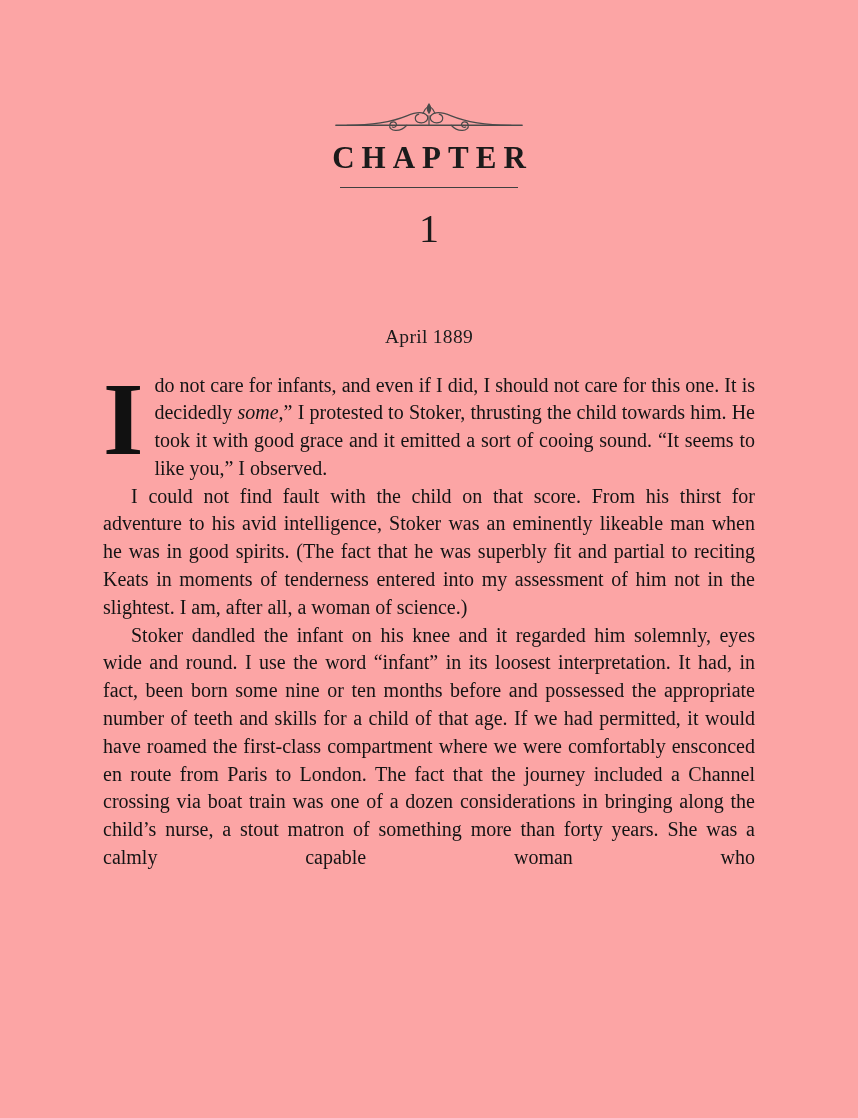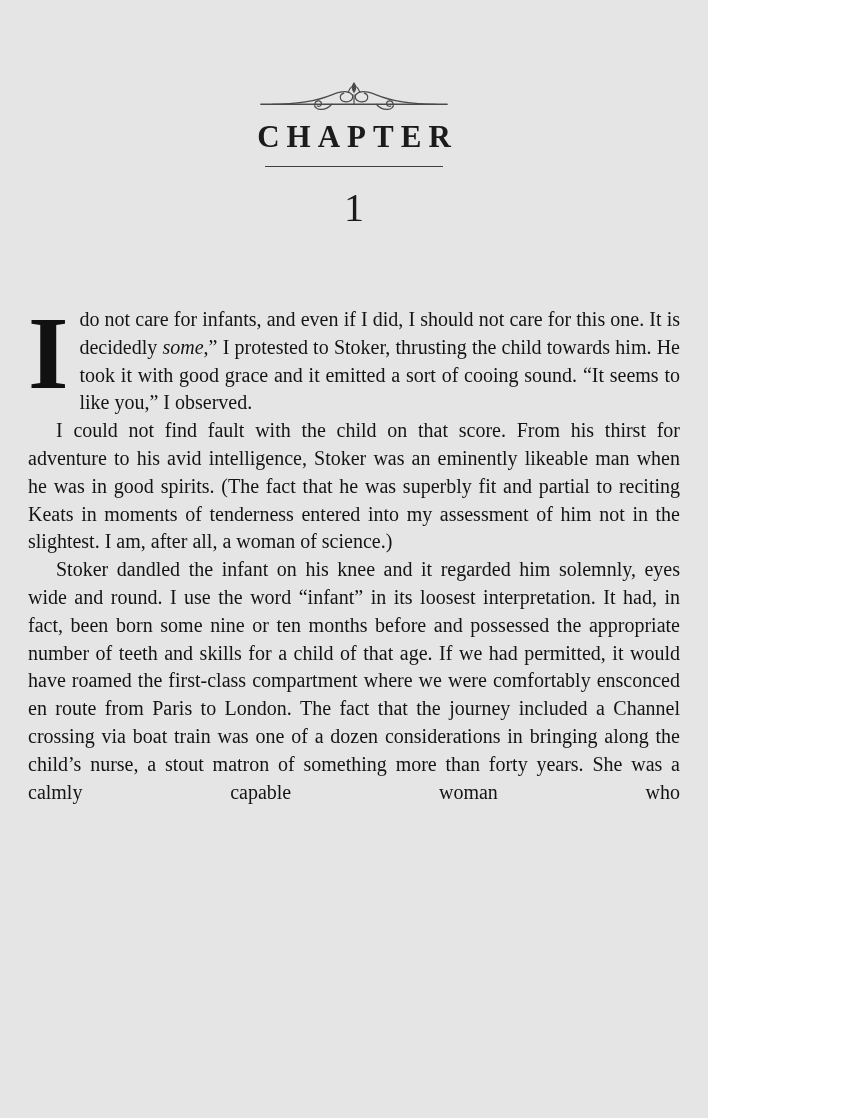--- a/index.html
+++ b/index.html
@@ -6,24 +6,24 @@
   html, body { background: #ffffff; }
   body {
     width: 858px;
     height: 1118px;
     margin: 0 auto;
     overflow: hidden;
     font-family: "Liberation Serif", serif;
     color: #161616;
   }
   .page {
-    width: 708px;
+    width: 858px;
     height: 1118px;
-    background: #e5e5e5;
-    padding-top: 81px;
+    background: #fca5a5;
+    padding-top: 102px;
   }
   .chapter-header { text-align: center; }
   .ornament { display: block; margin: 0 auto; }
   .chapter-word {
     font-size: 31px;
     line-height: 1;
     font-weight: 700;
     letter-spacing: 7px;
     text-indent: 7px;
     margin-top: 4px;
@@ -96,20 +96,21 @@
           <path d="M117,13 C115,8 113,6 110,4"></path>
         </g>
       </svg>
     </span>
     <div class="chapter-word">CHAPTER</div>
     <div class="chapter-rule"></div>
     <div class="chapter-number">1</div>
   </header>
 
   <section class="scene-info">
+    <div class="scene-date">April 1889</div>
   </section>
 
   <main class="body-text">
     <p>
       <span class="dropcap">I</span><span>do not care for infants, and even if I did, I should not care for this one. It is decidedly </span><em>some</em><span>,” I protested to Stoker, thrusting the child towards him. He took it with good grace and it emitted a sort of cooing sound. “It seems to like you,” I observed.</span>
     </p>
     <p class="indent">I could not find fault with the child on that score. From his thirst for adventure to his avid intelligence, Stoker was an eminently likeable man when he was in good spirits. (The fact that he was superbly fit and partial to reciting Keats in moments of tenderness entered into my assessment of him not in the slightest. I am, after all, a woman of science.)</p>
     <p class="indent continued">Stoker dandled the infant on his knee and it regarded him solemnly, eyes wide and round. I use the word “infant” in its loosest interpretation. It had, in fact, been born some nine or ten months before and possessed the appropriate number of teeth and skills for a child of that age. If we had permitted, it would have roamed the first-class compartment where we were comfortably ensconced en route from Paris to London. The fact that the journey included a Channel crossing via boat train was one of a dozen considerations in bringing along the child’s nurse, a stout matron of something more than forty years. She was a calmly capable woman who</p>
   </main>
 

